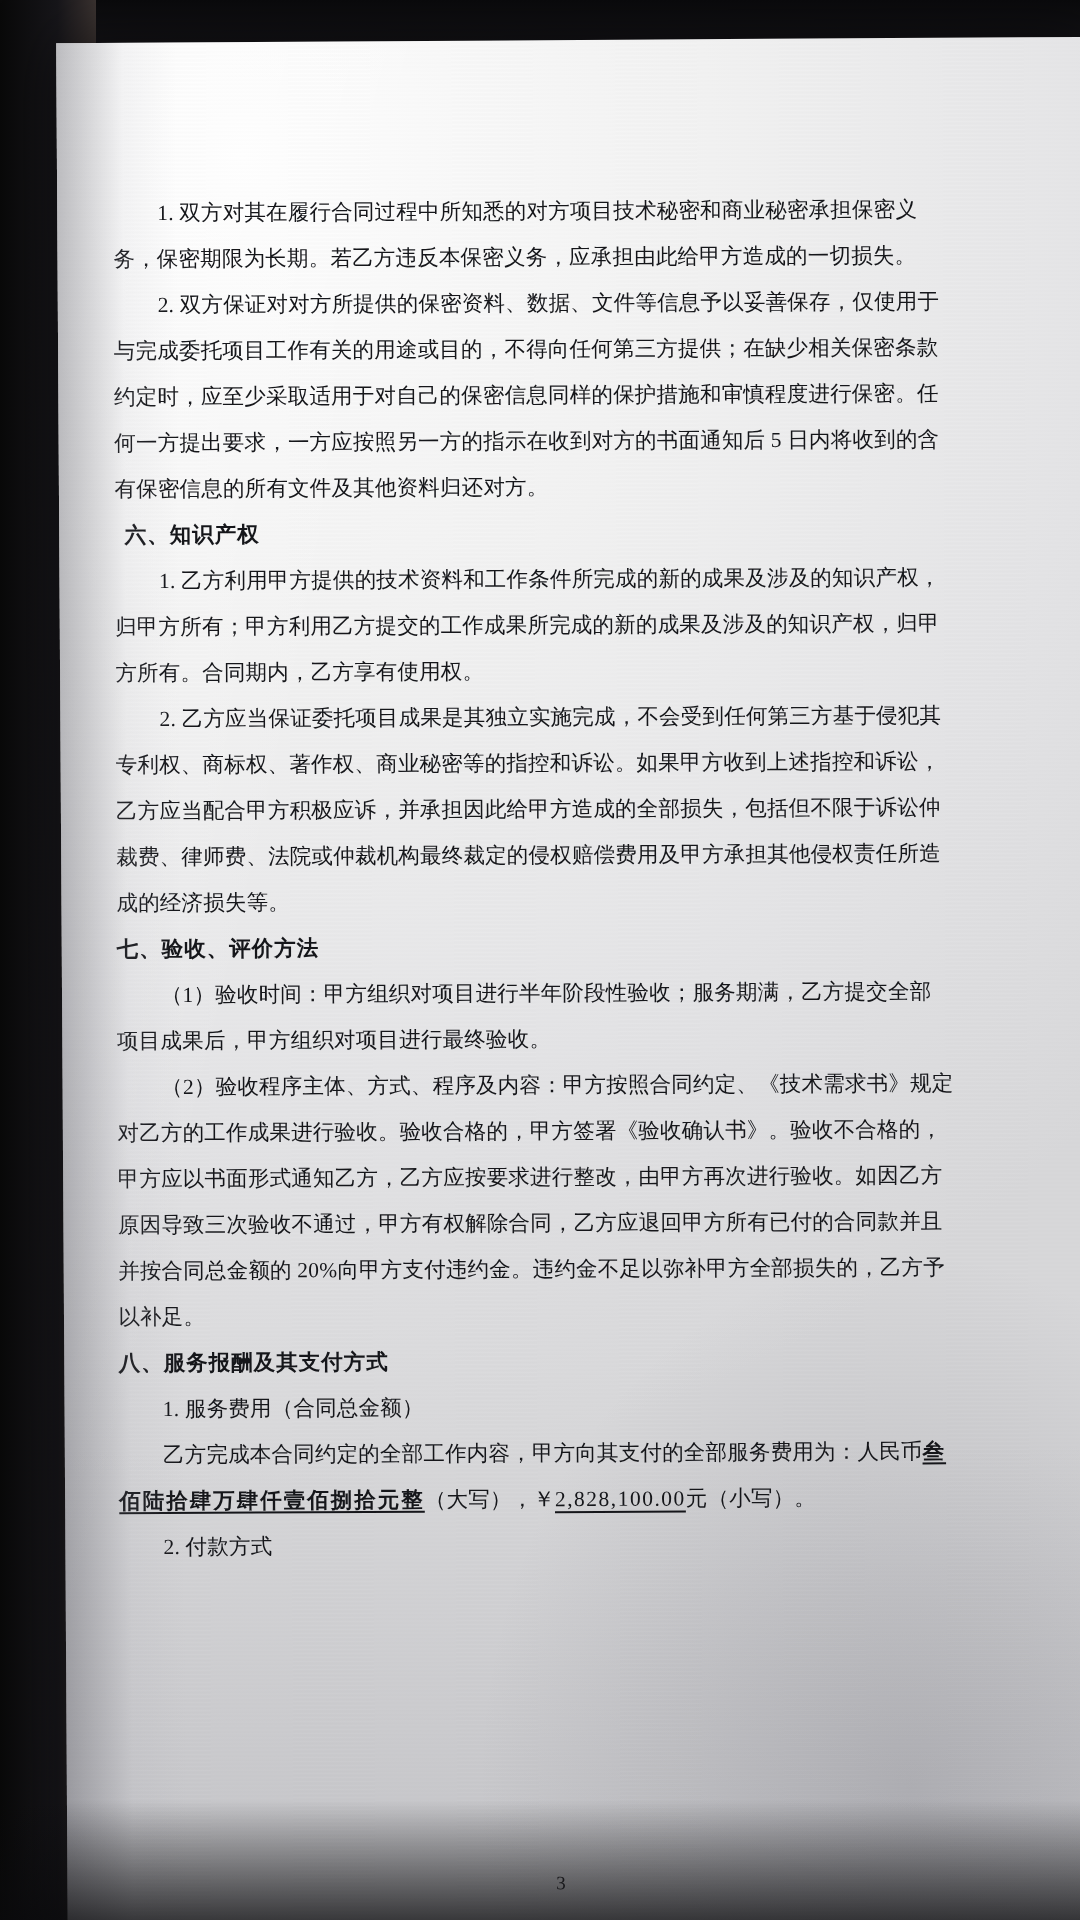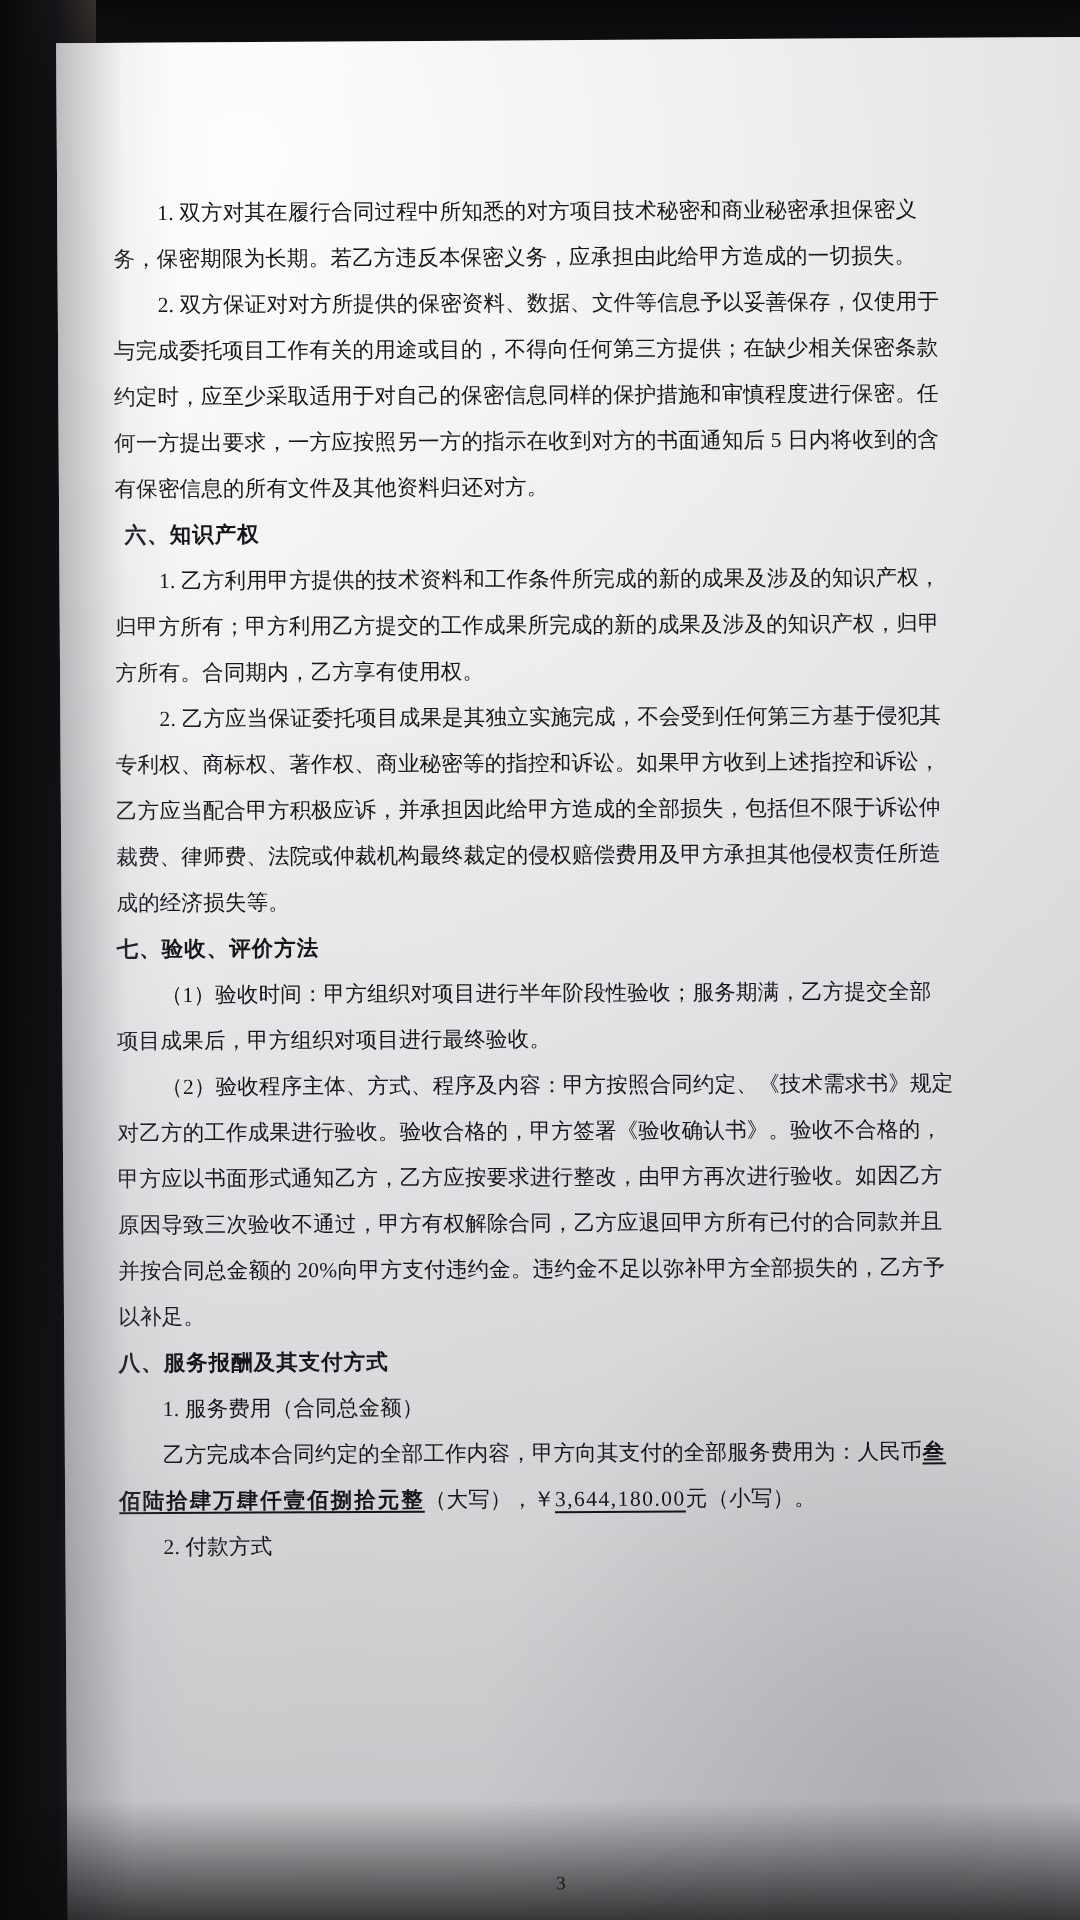--- a/index.html
+++ b/index.html
@@ -190,21 +190,21 @@
       <p class="p-cont">原因导致三次验收不通过，甲方有权解除合同，乙方应退回甲方所有已付的合同款并且</p>
       <p class="p-cont">并按合同总金额的 20%向甲方支付违约金。违约金不足以弥补甲方全部损失的，乙方予</p>
       <p class="p-cont">以补足。</p>
 
       <p class="heading">八、服务报酬及其支付方式</p>
 
       <p class="p-body">1. 服务费用（合同总金额）</p>
 
       <p class="p-body"><span>乙方完成本合同约定的全部工作内容，甲方向其支付的全部服务费用为：人民币</span><span class="big-cn u">叁</span></p>
 
-      <p class="p-cont"><span class="big-cn u">佰陆拾肆万肆仟壹佰捌拾元整</span><span>（大写），￥</span><span class="amount">3,644,180.00</span><span>元（小写）。</span></p>
+      <p class="p-cont"><span class="big-cn u">佰陆拾肆万肆仟壹佰捌拾元整</span><span>（大写），￥</span><span class="amount">2,828,100.00</span><span>元（小写）。</span></p>
 
       <p class="p-body">2. 付款方式</p>
 
       <div id="page-number">3</div>
     </div>
 
     <div id="grain"></div>
   </div>
 
   <div id="desk-bottom-shadow"></div>

